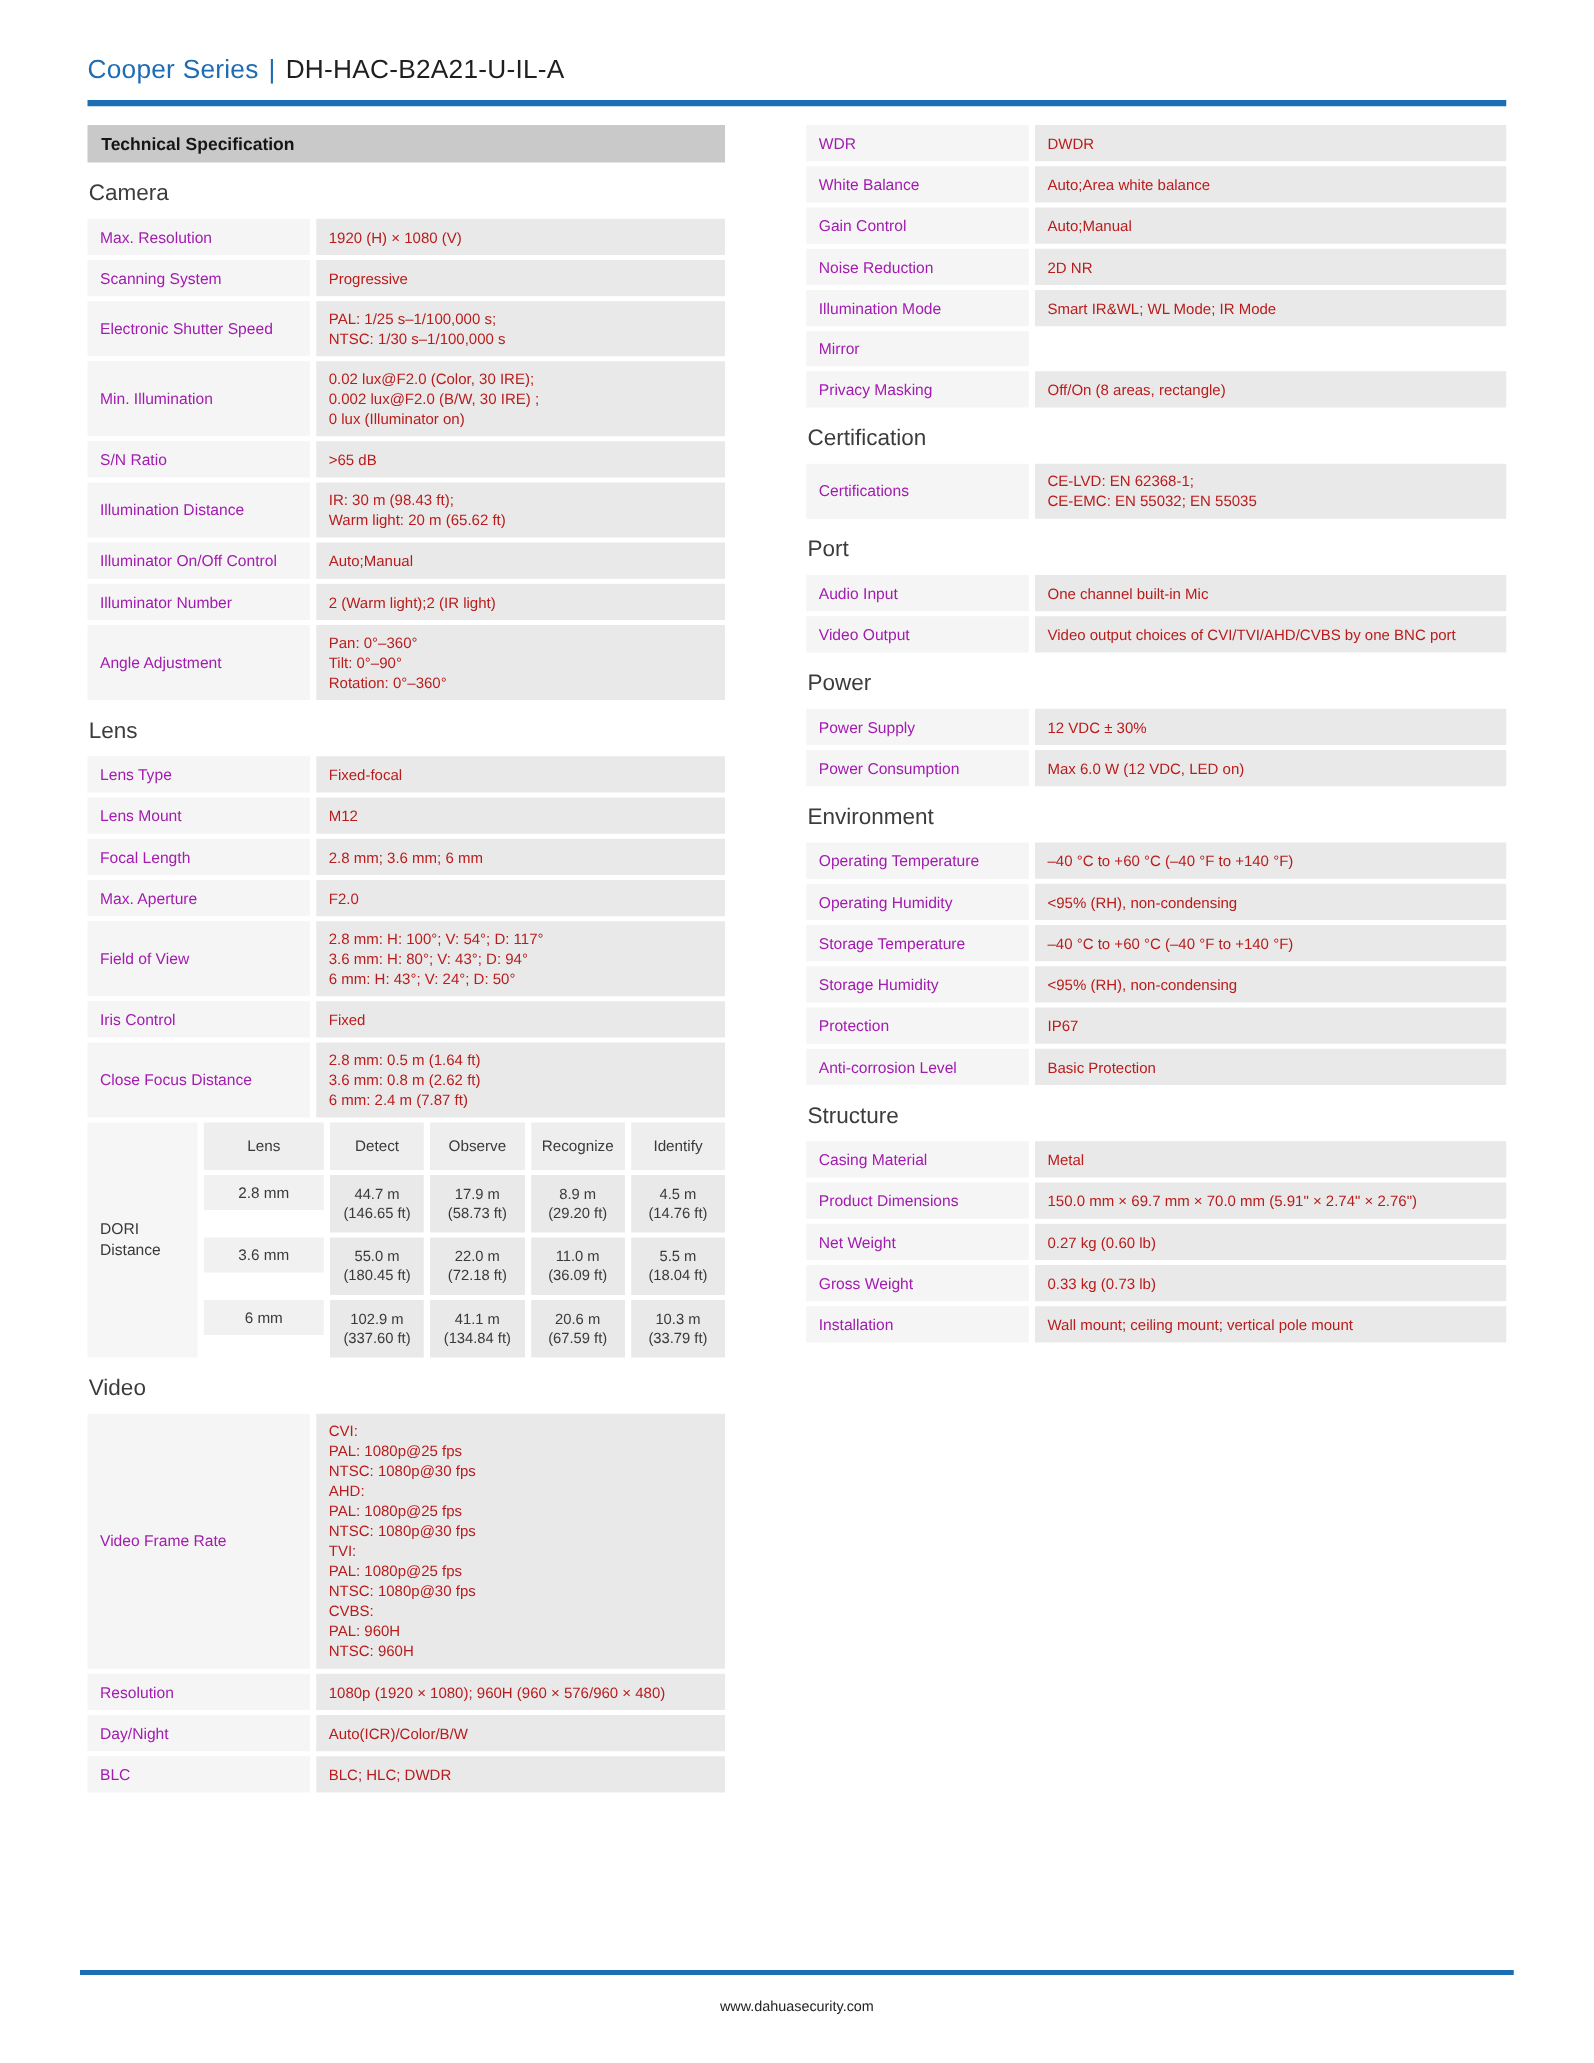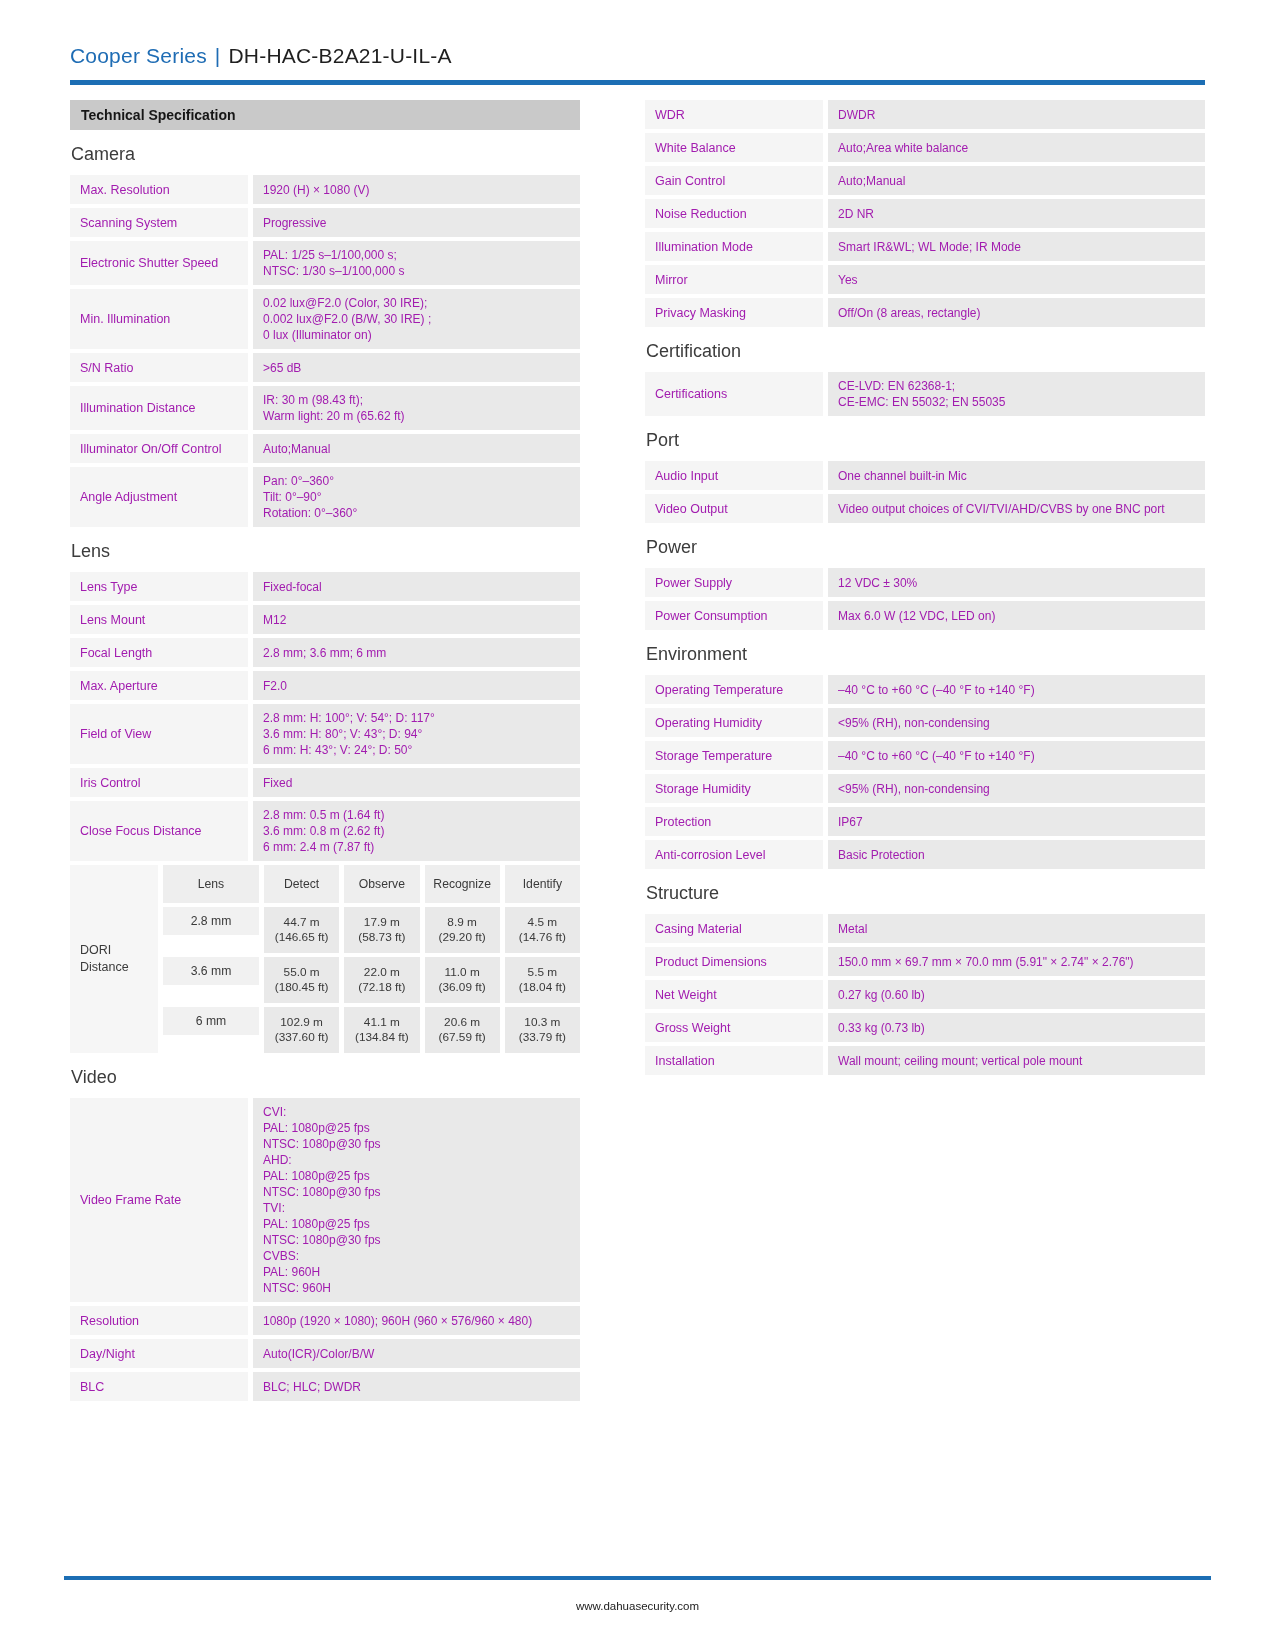--- a/index.html
+++ b/index.html
@@ -33,21 +33,21 @@
     margin:14px 0 10px 1px;
   }
 
   .spec-row { display:flex; gap:5px; margin-bottom:4px; }
   .cell { padding:6px 10px; line-height:16px; }
   .label-cell {
     width:178px; flex:none; background:#f5f5f5;
     font-size:12.5px; color:#a21caf; display:flex; align-items:center;
   }
   .value-cell {
-    flex:1; background:#e9e9e9; font-size:12px; color:#a21caf;
+    flex:1; background:#e9e9e9; font-size:12px; color:#b91c1c;
     display:flex; flex-direction:column; justify-content:center;
     min-height:29px;
   }
 
   
   .dori-grid {
     display:grid;
     grid-template-columns:88px 96px 1fr 1fr 1fr 1fr;
     grid-auto-rows:auto; gap:4px 5px; margin-bottom:4px;
   }
@@ -122,20 +122,26 @@
           <div class="cell label-cell">Illumination Distance</div>
           <div class="cell value-cell">
             <div>IR: 30 m (98.43 ft);</div>
             <div>Warm light: 20 m (65.62 ft)</div>
           </div>
         </div>
         <div class="spec-row">
           <div class="cell label-cell">Illuminator On/Off Control</div>
           <div class="cell value-cell">
             <div>Auto;Manual</div>
+          </div>
+        </div>
+        <div class="spec-row">
+          <div class="cell label-cell">Illuminator Number</div>
+          <div class="cell value-cell">
+            <div>2 (Warm light);2 (IR light)</div>
           </div>
         </div>
         <div class="spec-row">
           <div class="cell label-cell">Angle Adjustment</div>
           <div class="cell value-cell">
             <div>Pan: 0°–360°</div>
             <div>Tilt: 0°–90°</div>
             <div>Rotation: 0°–360°</div>
           </div>
         </div>
@@ -308,23 +314,20 @@
           </div>
         </div>
         <div class="spec-row">
           <div class="cell label-cell">Illumination Mode</div>
           <div class="cell value-cell">
             <div>Smart IR&amp;WL; WL Mode; IR Mode</div>
           </div>
         </div>
         <div class="spec-row">
           <div class="cell label-cell">Mirror</div>
-          <div class="cell value-cell">
-            <div>Yes</div>
-          </div>
         </div>
         <div class="spec-row">
           <div class="cell label-cell">Privacy Masking</div>
           <div class="cell value-cell">
             <div>Off/On (8 areas, rectangle)</div>
           </div>
         </div>
         <div class="section-title">Certification</div>
         <div class="spec-row">
           <div class="cell label-cell">Certifications</div>

